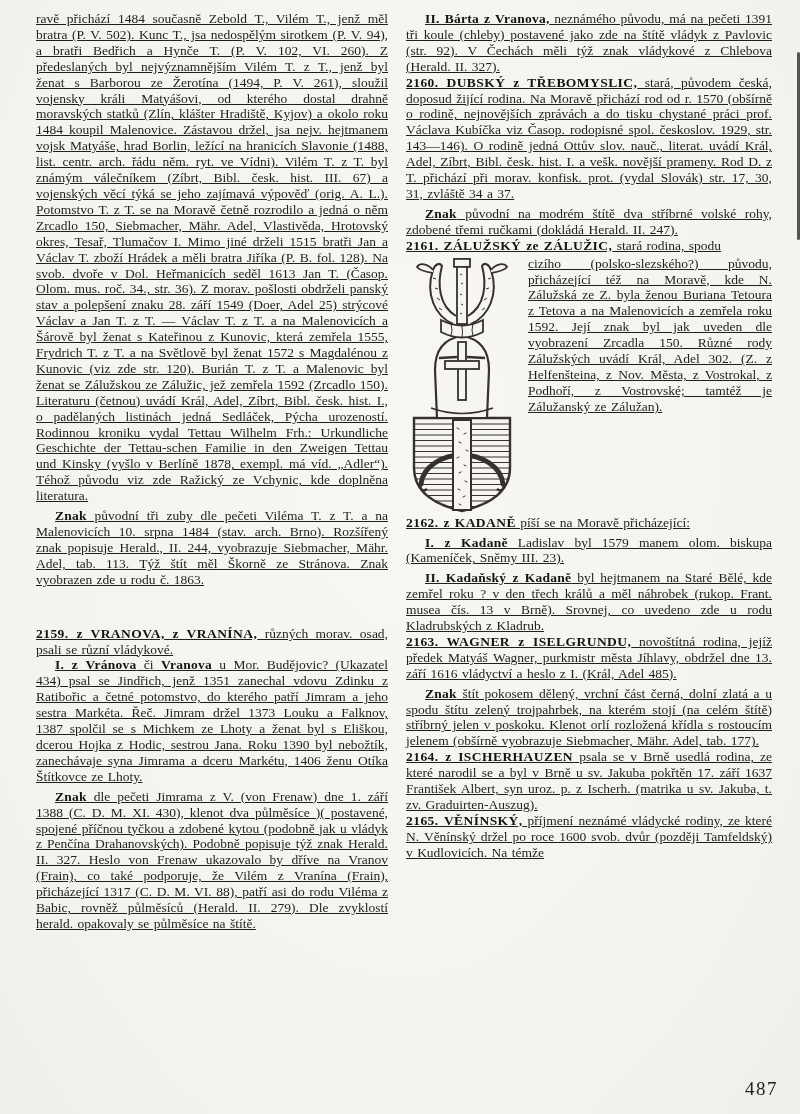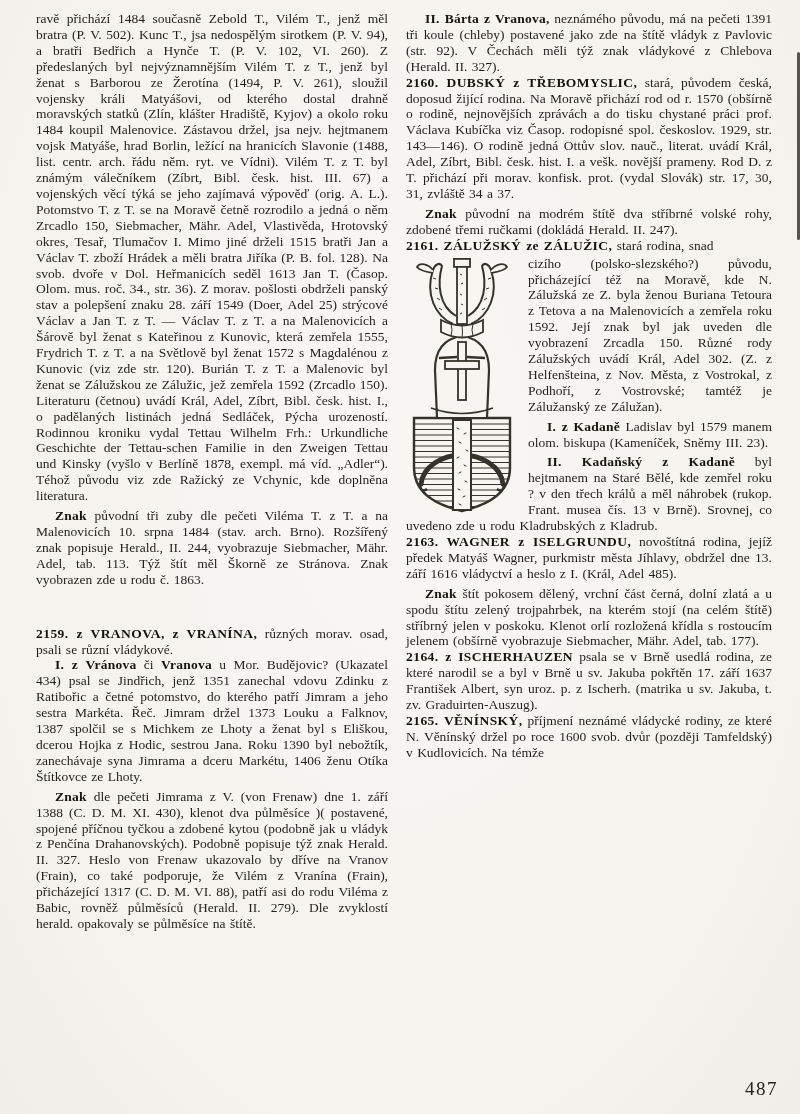--- a/index.html
+++ b/index.html
@@ -8,21 +8,21 @@
     position:relative;width:800px;height:1114px;overflow:hidden;
     background:#f6f5f1;
     background-image:radial-gradient(ellipse at 50% 40%, #f8f7f4 0%, #f4f3ee 70%, #efeee8 100%);
     font-family:"Liberation Serif","DejaVu Serif",serif;
     color:#201f1c;
   }
   .columns{display:flex;gap:18px;padding:11px 26px 0 36px;}
   .col{text-align:justify;font-size:13.5px;line-height:15.9px;word-spacing:1px;}
   .col-left{width:352px;flex:0 0 auto;}
   .col-right{width:366px;flex:0 0 auto;}
-  p{margin:0;text-align:justify;}
+  p{margin:0;text-align:justify;text-decoration:underline;}
   .ind{text-indent:19px;}
   .gs{margin-top:4px;}
   .gm{margin-top:0;}
   .g14{margin-top:14px;}
   .gl{margin-top:38px;}
   b{font-weight:700;letter-spacing:.25px;color:#15140f;}
   b.caps{letter-spacing:.45px;}
   .coa-block{margin-top:2px;}
   .coa{float:left;width:106px;height:255px;margin:2px 13px 2px 3px;}
   .clear{clear:left;}
@@ -48,21 +48,21 @@
       <p class="ind gs"><b>Znak</b><span> dle pečeti Jimrama z V. (von Frenaw) dne 1. září 1388 (C. D. M. XI. 430), klenot dva půlměsíce )( postavené, spojené příčnou tyčkou a zdobené kytou (podobně jak u vládyk z Penčína Drahanovských). Podobně popisuje týž znak Herald. II. 327. Heslo von Frenaw ukazovalo by dříve na Vranov (Frain), co také podporuje, že Vilém z Vranína (Frain), přicházející 1317 (C. D. M. VI. 88), patří asi do rodu Viléma z Babic, rovněž půlměsíců (Herald. II. 279). Dle zvyklostí herald. opakovaly se půlměsíce na štítě.</span></p>
     </div>
 
     <div class="col col-right">
       <p class="ind"><b>II. Bárta z Vranova,</b><span> neznámého původu, má na pečeti 1391 tři koule (chleby) postavené jako zde na štítě vládyk z Pavlovic (str. 92). V Čechách měli týž znak vládykové z Chlebova (Herald. II. 327).</span></p>
 
       <p class="gm"><b class="caps">2160. DUBSKÝ z TŘEBOMYSLIC,</b><span> stará, původem česká, doposud žijící rodina. Na Moravě přichází rod od r. 1570 (obšírně o rodině, nejnovějších zprávách a do tisku chystané práci prof. Václava Kubíčka viz Časop. rodopisné spol. českoslov. 1929, str. 143—146). O rodině jedná Ottův slov. nauč., literat. uvádí Král, Adel, Zíbrt, Bibl. česk. hist. I. a vešk. novější prameny. Rod D. z T. přichází při morav. konfisk. prot. (vydal Slovák) str. 17, 30, 31, zvláště 34 a 37.</span></p>
 
       <p class="ind gs"><b>Znak</b><span> původní na modrém štítě dva stříbrné volské rohy, zdobené třemi ručkami (dokládá Herald. II. 247).</span></p>
 
-      <p class="gm"><b class="caps">2161. ZÁLUŽSKÝ ze ZÁLUŽIC,</b><span> stará rodina, snad</span></p>
+      <p class="gm"><b class="caps">2161. ZÁLUŽSKÝ ze ZÁLUŽIC,</b><span> stará rodina, spodu</span></p>
 
       <div class="coa-block">
         <svg class="coa" viewBox="0 0 106 255" aria-hidden="true">
           <defs>
               <clipPath id="shc">
                 <path d="M5,160 H101 V210 Q101,242 53,253 Q5,242 5,210 Z"></path>
               </clipPath>
             </defs>
           <g stroke="#35322c" fill="none" stroke-width="1.6">
 
@@ -99,20 +99,21 @@
             <rect x="45" y="0.9" width="16" height="8" fill="#f6f5f1" stroke-width="1.8"></rect>
             <path d="M51,16 l2,1 M52,26 l2,-1 M51,36 l2,1 M52,46 l2,1 M51,56 l2,-1" stroke-width="1"></path>
 
             <path d="M32,62 Q53,73 74,62 L74,74 Q53,85 32,74 Z" fill="#f6f5f1" stroke-width="1.8"></path>
             <path d="M42,66 Q44,72 42,78 M53,68 Q54,74 53,80 M64,66 Q62,72 64,78" stroke-width="1"></path>
           </g>
         </svg>
         <p><span>cizího (polsko-slezského?) původu, přicházející též na Moravě, kde N. Zálužská ze Z. byla ženou Buriana Tetoura z Tetova a na Malenovicích a zemřela roku 1592. Její znak byl jak uveden dle vyobrazení Zrcadla 150. Různé rody Zálužských uvádí Král, Adel 302. (Z. z Helfenšteina, z Nov. Města, z Vostrokal, z Podhoří, z Vostrovské; tamtéž je Zálužanský ze Zálužan).</span></p>
       </div>
 
+      <p class="clear g14"><b class="caps">2162. z KADANĚ</b><span> píší se na Moravě přicházející:</span></p>
 
       <p class="ind gs"><b>I. z Kadaně</b><span> Ladislav byl 1579 manem olom. biskupa (Kameníček, Sněmy III. 23).</span></p>
 
       <p class="ind gs"><b>II. Kadaňský z Kadaně</b><span> byl hejtmanem na Staré Bělé, kde zemřel roku ? v den třech králů a měl náhrobek (rukop. Frant. musea čís. 13 v Brně). Srovnej, co uvedeno zde u rodu Kladrubských z Kladrub.</span></p>
 
       <p class="gm"><b class="caps">2163. WAGNER z ISELGRUNDU,</b><span> novoštítná rodina, jejíž předek Matyáš Wagner, purkmistr města Jíhlavy, obdržel dne 13. září 1616 vládyctví a heslo z I. (Král, Adel 485).</span></p>
 
       <p class="ind gs"><b>Znak</b><span> štít pokosem dělený, vrchní část černá, dolní zlatá a u spodu štítu zelený trojpahrbek, na kterém stojí (na celém štítě) stříbrný jelen v poskoku. Klenot orlí rozložená křídla s rostoucím jelenem (obšírně vyobrazuje Siebmacher, Mähr. Adel, tab. 177).</span></p>
 
       <p class="gm"><b class="caps">2164. z ISCHERHAUZEN</b><span> psala se v Brně usedlá rodina, ze které narodil se a byl v Brně u sv. Jakuba pokřtěn 17. září 1637 František Albert, syn uroz. p. z Ischerh. (matrika u sv. Jakuba, t. zv. Graduirten-Auszug).</span></p>

